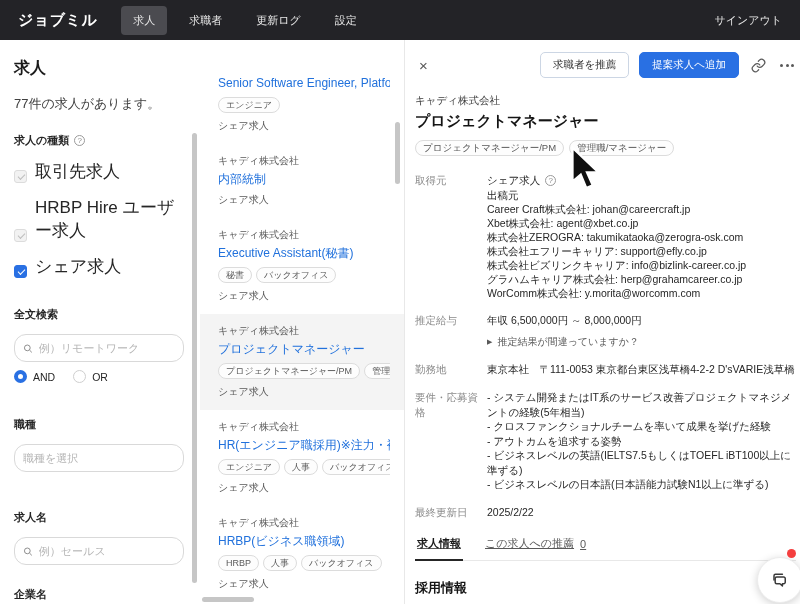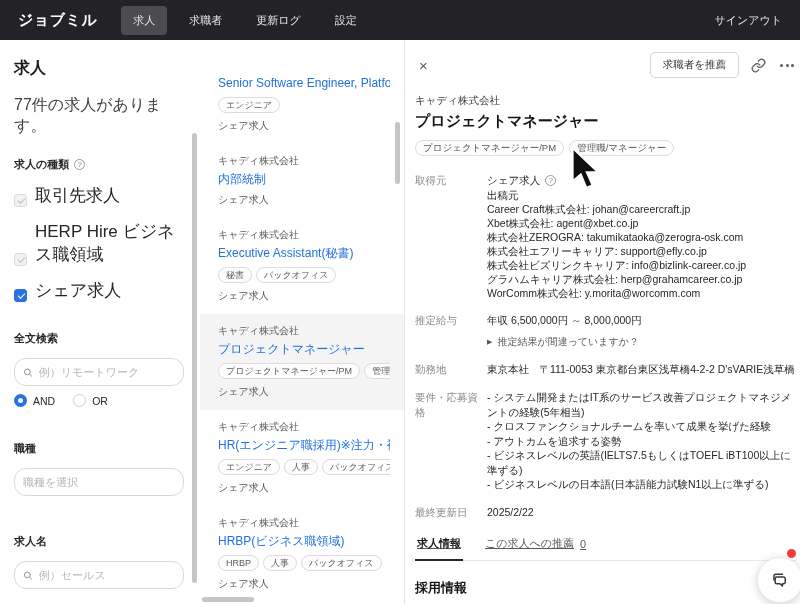--- a/index.html
+++ b/index.html
@@ -12,21 +12,21 @@
   .nav-tabs { display:flex; align-items:center; gap:10px; }
   .nav-tab { color:#e8e8e8; font-size:11px; padding:7px 12px; border-radius:4px; cursor:default; }
   .nav-tab.active { background:#4b4b50; }
   .signout { margin-left:auto; color:#e8e8e8; font-size:11px; }
 
   .body { display:flex; height:564px; }
 
   
   .sidebar { width:200px; flex-shrink:0; padding:16px 16px 0 14px; position:relative; overflow:hidden; }
   .sb-title { font-size:16px; font-weight:bold; color:#1a1a1a; margin:2px 0 16px; }
-  .sb-count { font-size:16px; color:#404040; margin-bottom:20px; }
+  .sb-count { font-size:13px; color:#404040; margin-bottom:20px; }
   .sb-label { font-size:11px; font-weight:bold; color:#262626; margin-bottom:12px; display:flex; align-items:center; gap:5px; }
   .qicon { width:11px; height:11px; border:1px solid #9a9a9a; border-radius:50%; font-size:8px; color:#8c8c8c; display:inline-flex; align-items:center; justify-content:center; font-weight:normal; flex-shrink:0; }
   .check-row { display:flex; align-items:flex-end; gap:8px; font-size:17px; color:#262626; margin-bottom:13px; }
   .cbox { width:13px; height:13px; border-radius:3px; position:relative; flex-shrink:0; }
   .cbox.dis { background:#f2f2f2; border:1px solid #dcdcdc; }
   .cbox.dis::after { content:""; position:absolute; left:3px; top:3px; width:6px; height:3px; border-left:1.6px solid #bdbdbd; border-bottom:1.6px solid #bdbdbd; transform:rotate(-45deg); }
   .cbox.on { background:#2970e3; border:1px solid #2970e3; }
   .cbox.on::after { content:""; position:absolute; left:3px; top:3px; width:6px; height:3px; border-left:1.6px solid #fff; border-bottom:1.6px solid #fff; transform:rotate(-45deg); }
   .sb-gap { height:16px; }
   .input { height:28px; border:1px solid #d9d9d9; border-radius:12px; display:flex; align-items:center; padding:0 8px; gap:6px; background:#fff; margin-bottom:6px; }
@@ -115,21 +115,21 @@
       <div class="sb-label">
         <span>求人の種類</span>
         <span class="qicon">?</span>
       </div>
       <div class="check-row">
         <span class="cbox dis"></span>
         <span>取引先求人</span>
       </div>
       <div class="check-row">
         <span class="cbox dis"></span>
-        <span>HERP Hire ビジネス職領域</span>
+        <span>HRBP Hire ユーザー求人</span>
       </div>
       <div class="check-row">
         <span class="cbox on"></span>
         <span>シェア求人</span>
       </div>
 
       <div class="sb-gap"></div>
       <div class="sb-label">全文検索</div>
       <div class="input">
         <svg width="11" height="11" viewBox="0 0 24 24" fill="none" stroke="#8c8c8c" stroke-width="2.4">
@@ -242,20 +242,21 @@
 
       <div class="vthumb" style="right:4px; top:82px; height:62px;"></div>
       <div class="hthumb" style="left:2px; bottom:2px; width:52px;"></div>
     </section>
 
     <main class="detail">
       <div class="detail-header">
         <span class="close-btn">×</span>
         <div class="header-actions">
           <span class="btn outline">求職者を推薦</span>
+          <span class="btn primary">提案求人へ追加</span>
           <span class="icon-btn">
             <svg width="15" height="15" viewBox="0 0 24 24" fill="none" stroke="#595959" stroke-width="2" stroke-linecap="round" stroke-linejoin="round">
                 <path d="M10 13a5 5 0 0 0 7.54.54l3-3a5 5 0 0 0-7.07-7.07l-1.72 1.71"></path>
                 <path d="M14 11a5 5 0 0 0-7.54-.54l-3 3a5 5 0 0 0 7.07 7.07l1.71-1.71"></path>
               </svg>
           </span>
           <span class="dots">
               <i></i>
               <i></i>
               <i></i>

